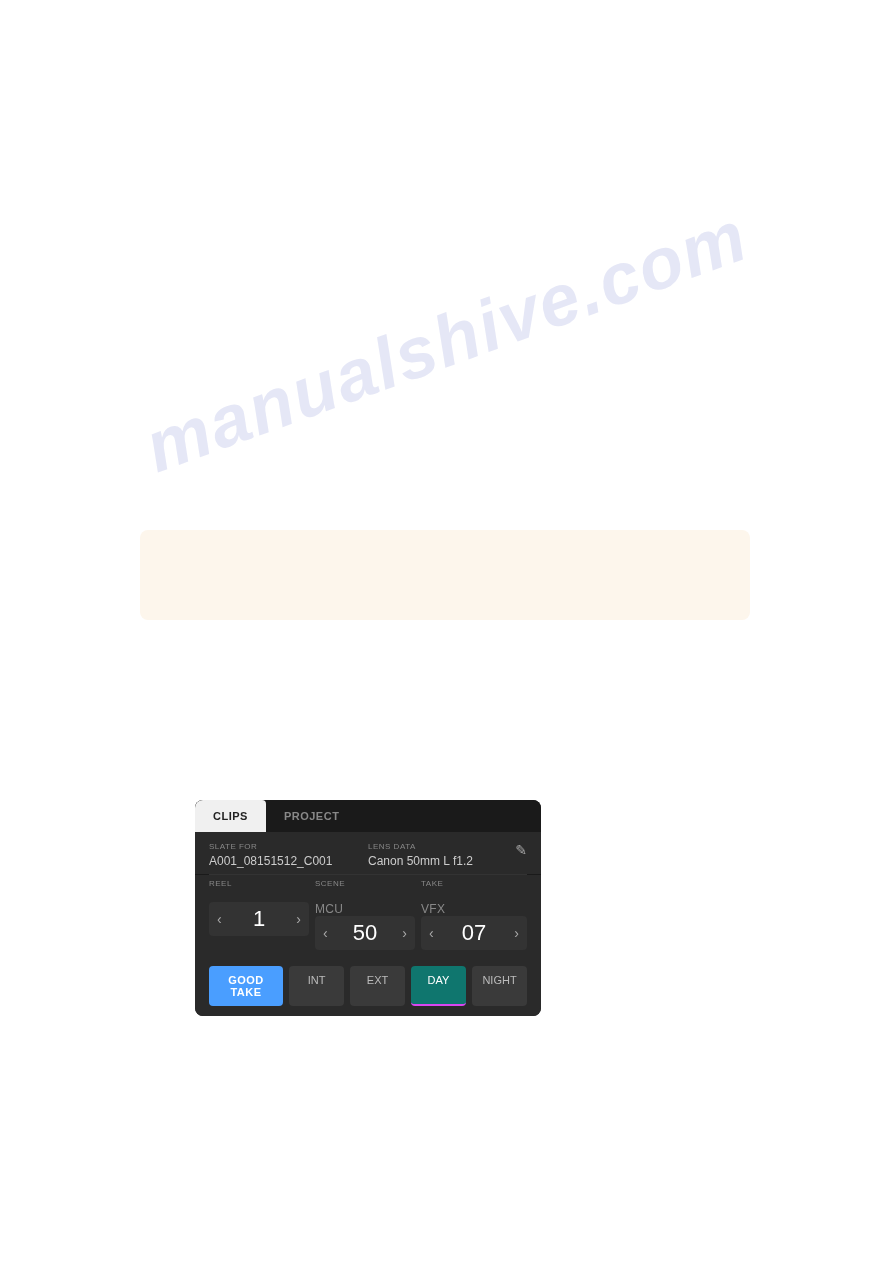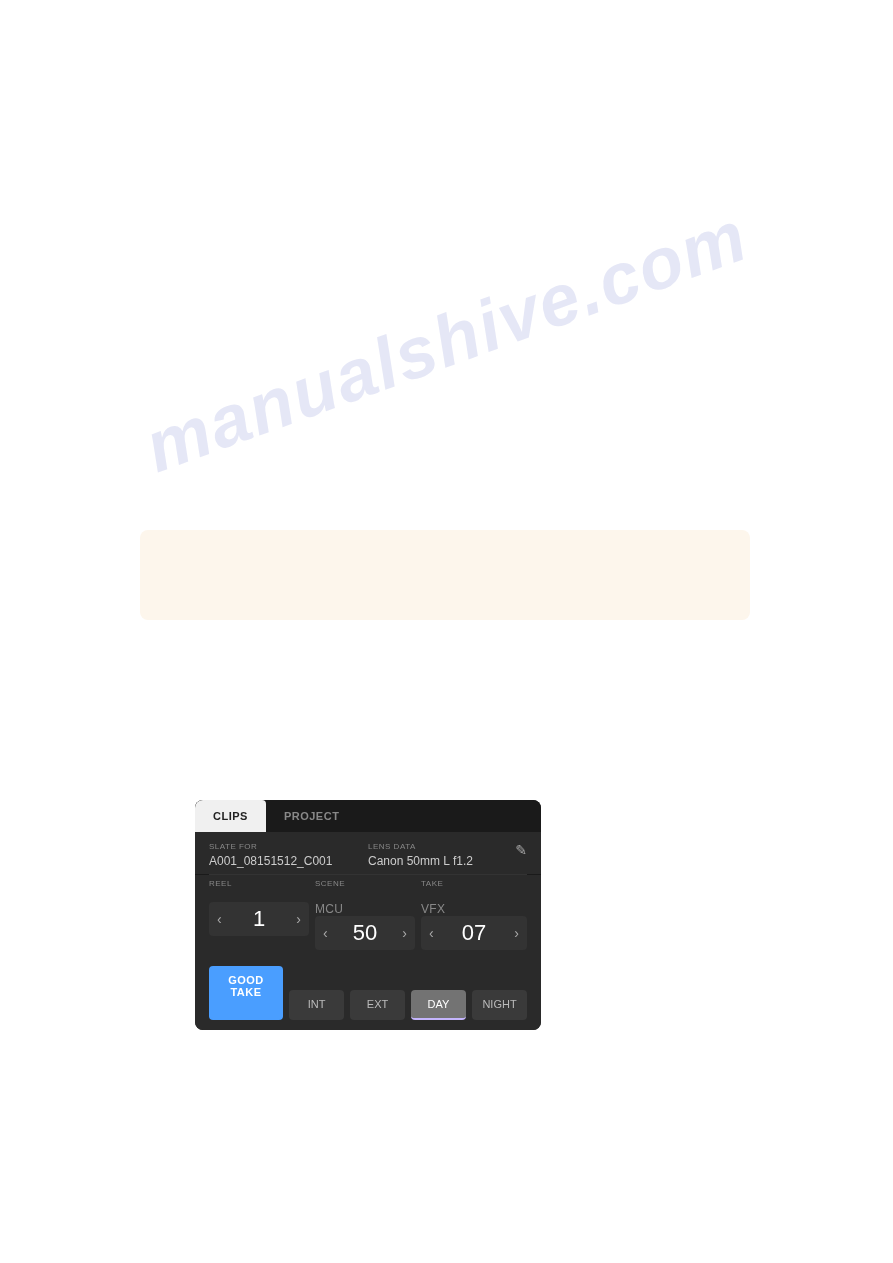--- a/index.html
+++ b/index.html
@@ -206,26 +206,25 @@
     .btn-toggle {
       background: #3a3a3a;
       color: #bbb;
       font-size: 11px;
       font-weight: 500;
       padding: 8px 10px;
       border-radius: 4px;
       cursor: pointer;
       flex: 1;
       text-align: center;
-      margin-top: 24px;
     }
 
     .btn-toggle.active-day {
-      background: #737373;
-      border-bottom: 2px solid #c4b5fd;
+      background: #0f766e;
+      border-bottom: 2px solid #d946ef;
       color: #fff;
     }
 
     .divider-line {
       height: 1px;
       background: #333;
       margin: 0 14px;
     }
   </style>
 </head>

